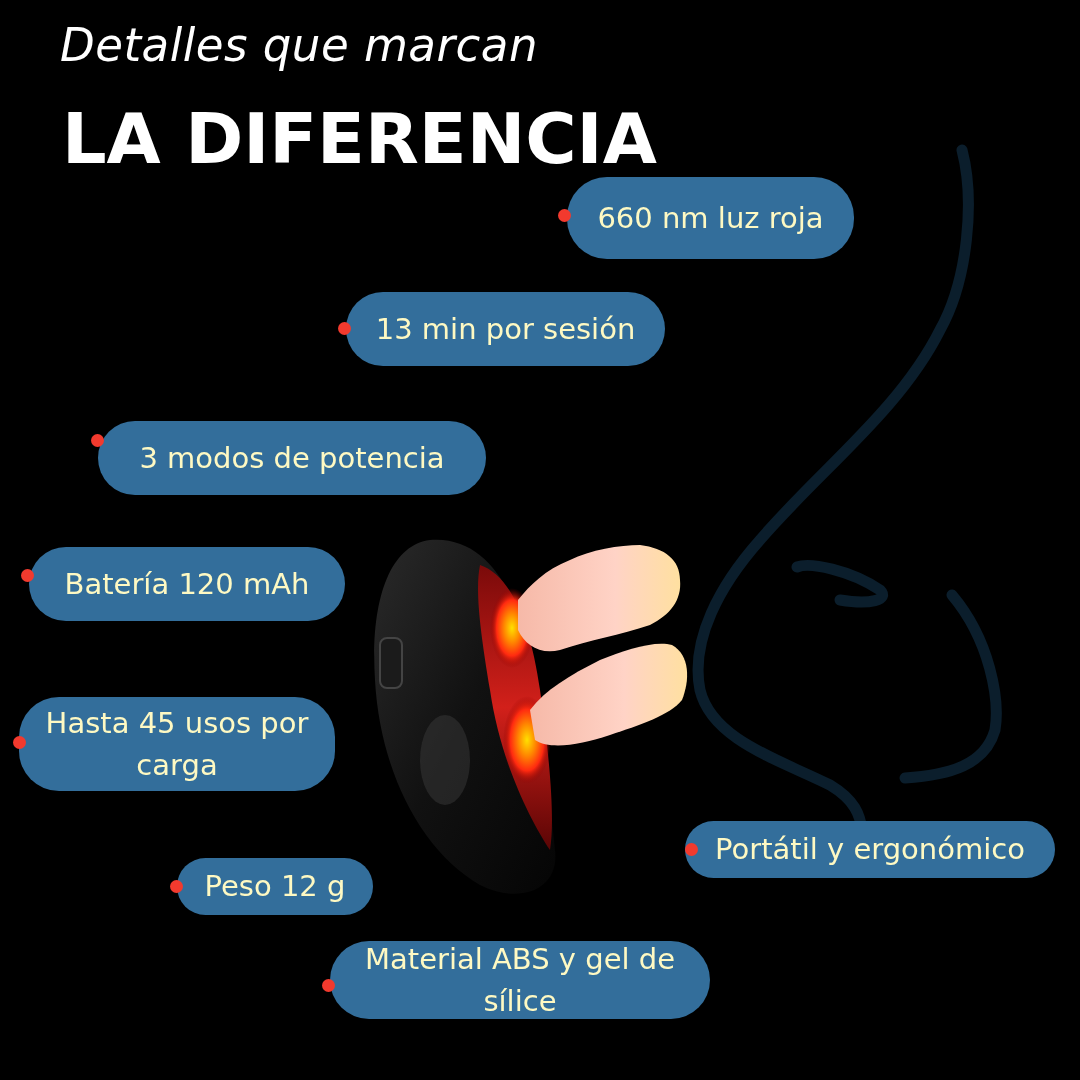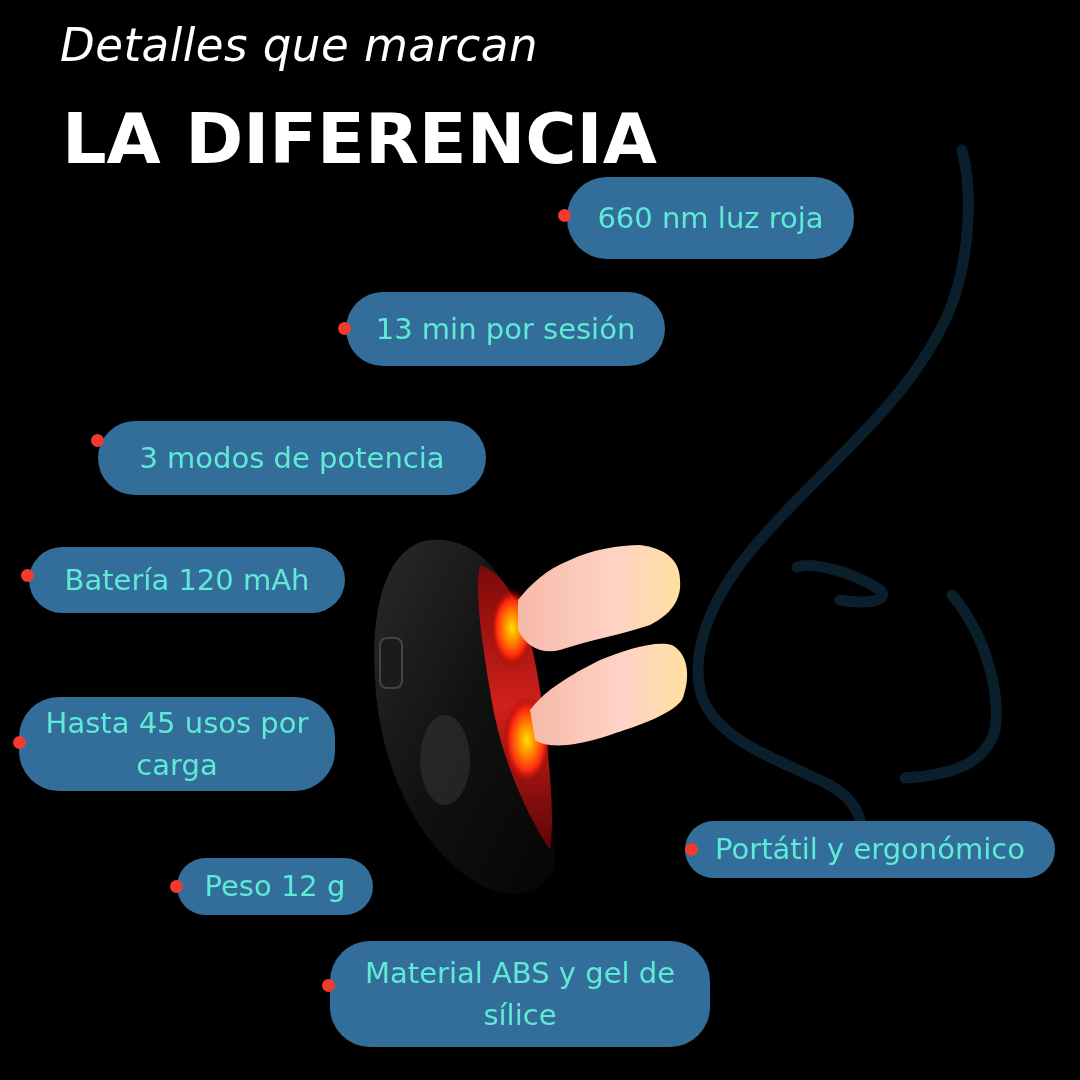--- a/index.html
+++ b/index.html
@@ -1,19 +1,19 @@
 <!DOCTYPE html>
 <html><head>
 <meta charset="utf-8">
 <style>
   html, body { margin:0; padding:0; background:#000; }
   body { width:1080px; height:1080px; position:relative; overflow:hidden; font-family:"Liberation Sans", sans-serif; color:#fff; }
   .subtitle { position:absolute; left:60px; top:18px; font-size:46px; font-style:italic; font-weight:300; letter-spacing:0.5px; color:#fff; font-family:"DejaVu Sans", sans-serif; font-weight:normal; transform:scaleX(0.98); transform-origin:left; }
   .title { position:absolute; left:62px; top:78px; font-size:70px; font-weight:bold; letter-spacing:0px; font-family:"DejaVu Sans", sans-serif;margin-top:20px; }
-  .pill { position:absolute; background:#336e9b; border-radius:40px; color:#5eead4; font-family:"DejaVu Sans", sans-serif; font-size:29px; display:flex; align-items:center; justify-content:center; text-align:center; line-height:1.45; box-sizing:border-box; padding:0 16px; }
+  .pill { position:absolute; background:#336e9b; border-radius:40px; color:#fef9c3; font-family:"DejaVu Sans", sans-serif; font-size:29px; display:flex; align-items:center; justify-content:center; text-align:center; line-height:1.45; box-sizing:border-box; padding:0 16px; }
   .dot { position:absolute; width:13px; height:13px; border-radius:50%; background:#f23a2e; }
   svg.nose { position:absolute; left:0; top:0; }
   .device { position:absolute; left:0; top:0; }
 </style>
 </head>
 <body>
 
 <svg class="nose" width="1080" height="1080" viewBox="0 0 1080 1080">
   <g fill="none" stroke="#0b1e2c" stroke-width="11" stroke-linecap="round" stroke-linejoin="round">
     <path d="M962 150 C975 200 968 280 940 330 C900 410 820 470 760 540 C720 585 690 640 700 690 C712 740 780 760 830 785 C855 800 860 815 862 830"></path>
@@ -71,36 +71,36 @@
 <div class="pill" style="left:346px;top:292px;width:319px;height:74px;">
   <span>13 min por sesión</span>
 </div>
 <div class="dot" style="left:338px;top:322px;"></div>
 
 <div class="pill" style="left:98px;top:404px;width:388px;height:74px;margin-top:17px;">
   <span>3 modos de potencia</span>
 </div>
 <div class="dot" style="left:91px;top:434px;"></div>
 
-<div class="pill" style="left:29px;top:547px;width:316px;height:66px;">
+<div class="pill" style="left:29px;top:547px;width:316px;height:74px;">
   <span>Batería 120 mAh</span>
 </div>
 <div class="dot" style="left:21px;top:569px;"></div>
 
 <div class="pill" style="left:19px;top:697px;width:316px;height:94px;padding:0 6px;">
   <span>Hasta 45 usos por carga</span>
 </div>
 <div class="dot" style="left:13px;top:736px;"></div>
 
 <div class="pill" style="left:177px;top:858px;width:196px;height:57px;">
   <span>Peso 12 g</span>
 </div>
 <div class="dot" style="left:170px;top:880px;"></div>
 
-<div class="pill" style="left:330px;top:941px;width:380px;height:106px;padding:0 30px;">
+<div class="pill" style="left:330px;top:941px;width:380px;height:78px;padding:0 30px;">
   <span>Material ABS y gel de sílice</span>
 </div>
 <div class="dot" style="left:322px;top:979px;"></div>
 
 <div class="pill" style="left:685px;top:821px;width:370px;height:57px;padding:0 6px;">
   <span>Portátil y ergonómico</span>
 </div>
 <div class="dot" style="left:685px;top:843px;"></div>
 
 </body></html>

